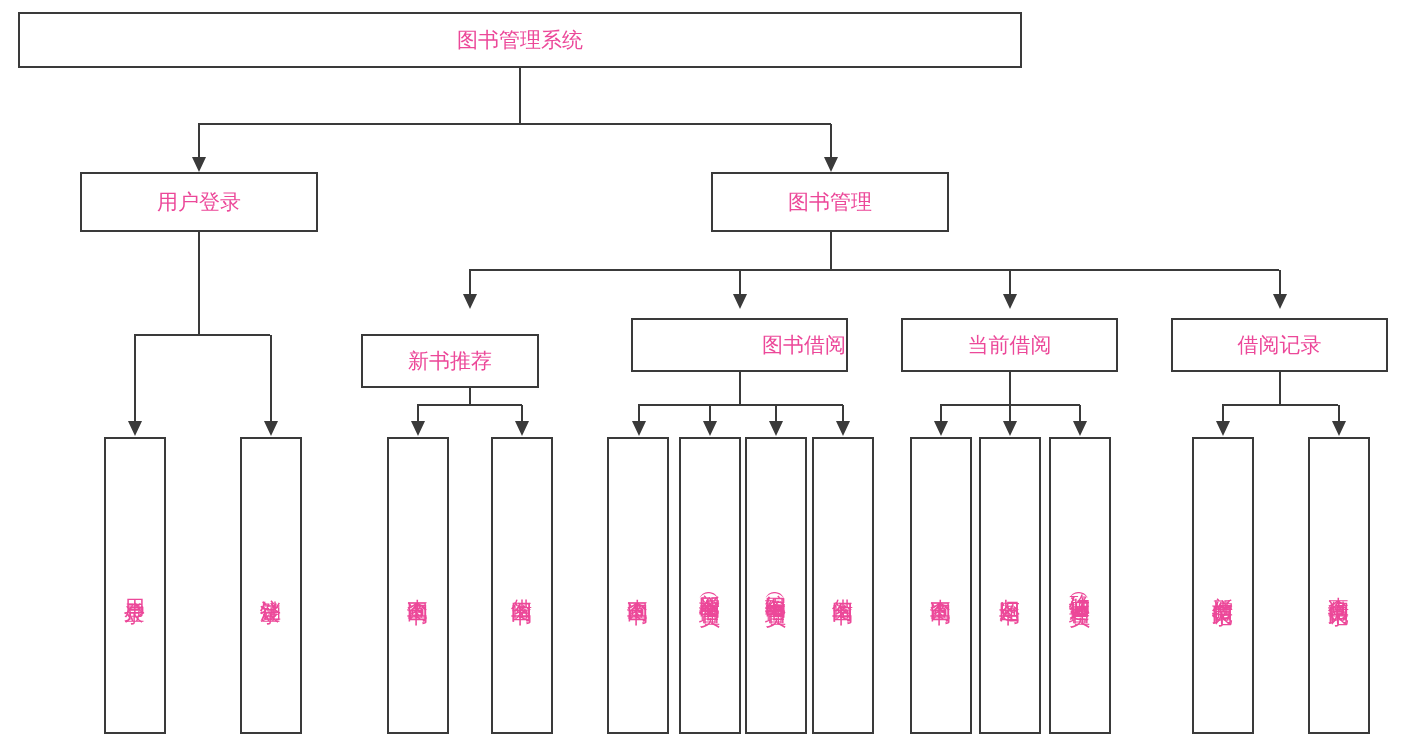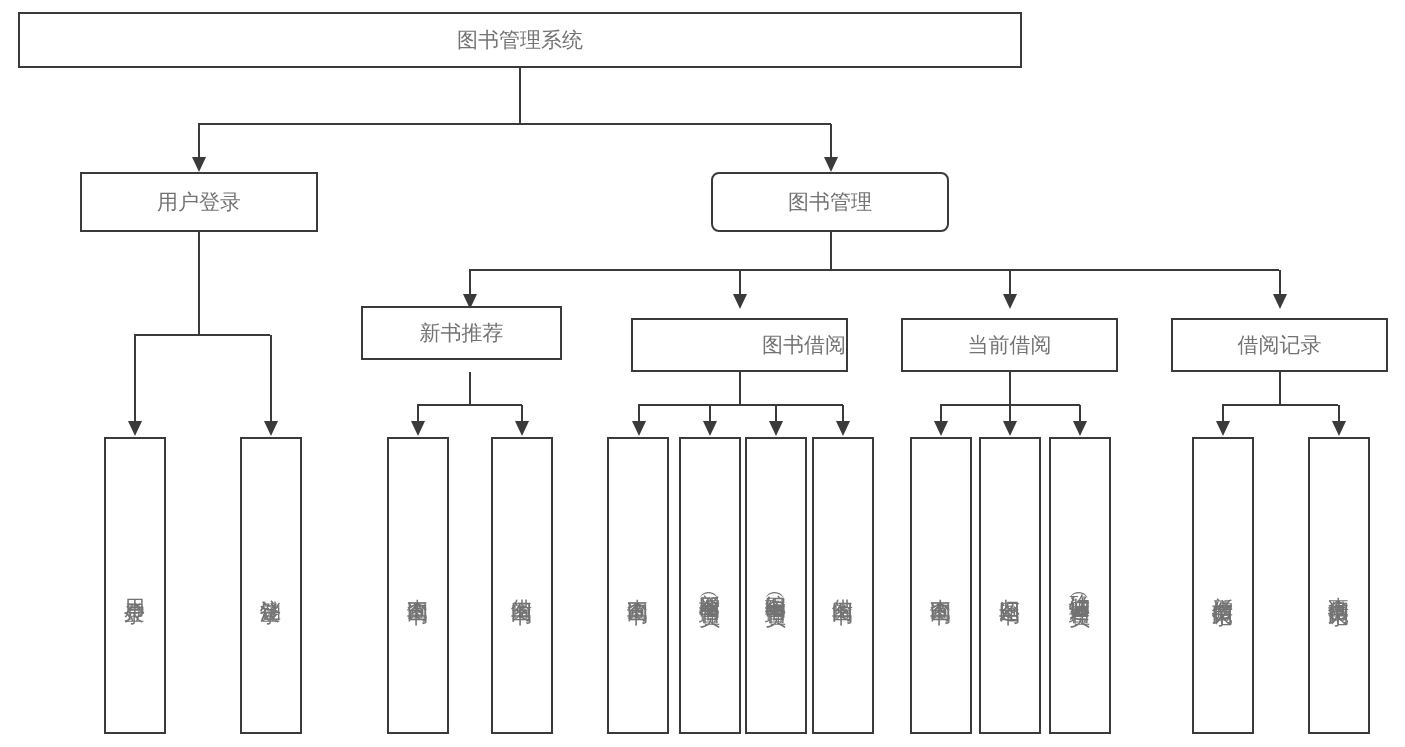--- a/index.html
+++ b/index.html
@@ -19,21 +19,21 @@
   }
   
   .node {
     position: absolute;
     box-sizing: border-box;
     border: 2px solid #3a3a3a;
     background: #ffffff;
     display: flex;
     align-items: center;
     justify-content: center;
-    color: #737373;
+    color: #ec4899;
     z-index: 3;
   }
   .node .label {
     display: block;
     text-align: center;
     line-height: 1.18;
     white-space: nowrap;
   }
   .node.h .label {
     font-size: 21px;
@@ -98,21 +98,21 @@
   <div class="hline" style="left:198px; top:123px; width:633px;"></div>
   <div class="vline" style="left:198px; top:124px; height:34px;"></div>
   <div class="arrow" style="left:192px; top:157px;"></div>
   <div class="vline" style="left:830px; top:124px; height:34px;"></div>
   <div class="arrow" style="left:824px; top:157px;"></div>
 
   <div class="node h" style="left:80px; top:172px; width:238px; height:60px;">
     <span class="label">用户登录</span>
   </div>
 
-  <div class="node h" style="left:711px; top:172px; width:238px; height:60px;border-radius:8px;">
+  <div class="node h" style="left:711px; top:172px; width:238px; height:60px;">
     <span class="label">图书管理</span>
   </div>
 
   <div class="vline" style="left:198px; top:232px; height:103px;"></div>
   <div class="hline" style="left:134px; top:334px; width:136px;"></div>
   <div class="vline" style="left:134px; top:335px; height:87px;"></div>
   <div class="arrow" style="left:128px; top:421px;"></div>
   <div class="vline" style="left:270px; top:335px; height:87px;"></div>
   <div class="arrow" style="left:264px; top:421px;"></div>
 
@@ -120,21 +120,21 @@
   <div class="hline" style="left:469px; top:269px; width:810px;"></div>
   <div class="vline" style="left:469px; top:270px; height:25px;"></div>
   <div class="arrow" style="left:463px; top:294px;"></div>
   <div class="vline" style="left:739px; top:270px; height:25px;"></div>
   <div class="arrow" style="left:733px; top:294px;"></div>
   <div class="vline" style="left:1009px; top:270px; height:25px;"></div>
   <div class="arrow" style="left:1003px; top:294px;"></div>
   <div class="vline" style="left:1279px; top:270px; height:25px;"></div>
   <div class="arrow" style="left:1273px; top:294px;"></div>
 
-  <div class="node h" style="left:361px; top:306px; width:201px; height:54px;">
+  <div class="node h" style="left:361px; top:334px; width:178px; height:54px;">
     <span class="label">新书推荐</span>
   </div>
   <div class="node h" style="left:631px; top:318px; width:217px; height:54px;justify-content:flex-end;">
     <span class="label">图书借阅</span>
   </div>
   <div class="node h" style="left:901px; top:318px; width:217px; height:54px;">
     <span class="label">当前借阅</span>
   </div>
   <div class="node h" style="left:1171px; top:318px; width:217px; height:54px;">
     <span class="label">借阅记录</span>

